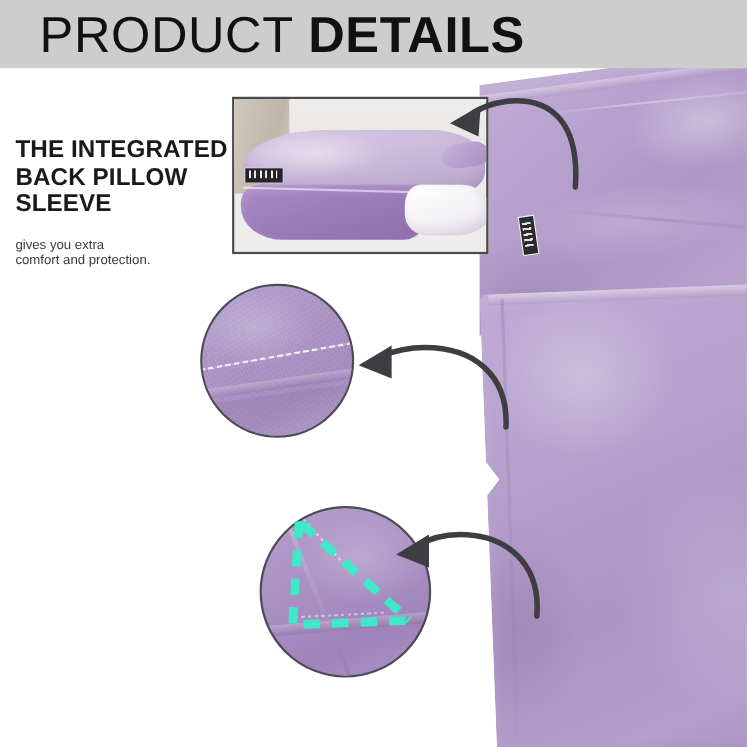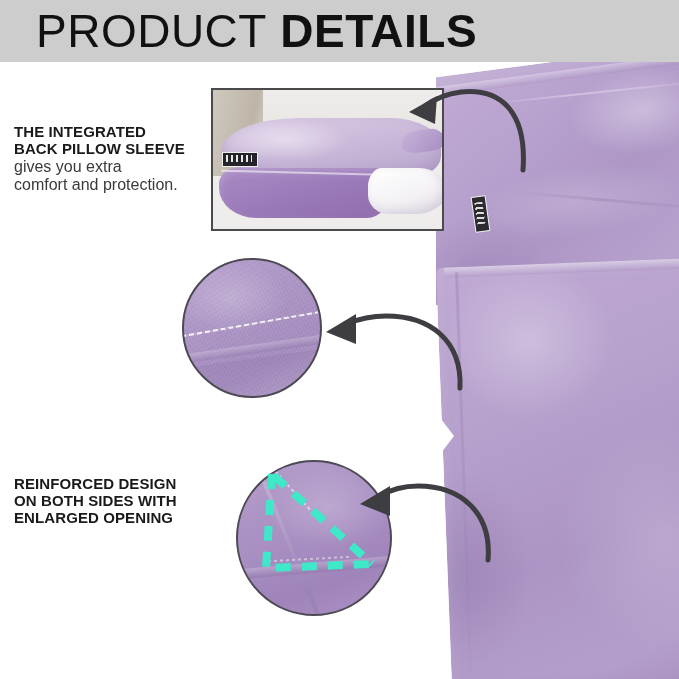--- a/index.html
+++ b/index.html
@@ -358,34 +358,34 @@
   .arrow-1 { left: 395px; top: 78px;  width: 140px; height: 96px; }
   .arrow-2 { left: 310px; top: 296px; width: 170px; height: 98px; }
   .arrow-3 { left: 348px; top: 466px; width: 160px; height: 98px; }
 
   
   .callout {
     position: absolute;
     z-index: 8;
   }
   .callout .head {
-    font-size: 15px;
+    font-size: 22px;
     font-weight: 700;
     color: #1a1a1a;
     line-height: 1.12;
     letter-spacing: 0.1px;
     white-space: pre-line;
   }
   .callout .sub {
-    font-size: 16px;
+    font-size: 12px;
     font-weight: 400;
     color: #3a3a3a;
     line-height: 1.16;
     white-space: pre-line;
-    margin-top: 0;
+    margin-top: 18px;
   }
   .callout-1 { left: 14px; top: 124px; width: 215px; }
   .callout-2 { left: 14px; top: 310px; width: 190px; }
   .callout-3 { left: 14px; top: 476px; width: 228px; }
 </style>
 </head>
 <body>
 
 <div id="canvas">
 
@@ -457,18 +457,15 @@
 
   <div class="callout callout-1">
     <div class="head">THE INTEGRATED
 BACK PILLOW SLEEVE</div>
     <div class="sub">gives you extra
 comfort and protection.</div>
   </div>
 
 
   <div class="callout callout-3">
-    <div class="head">REINFORCED DESIGN
-ON BOTH SIDES WITH
-ENLARGED OPENING</div>
   </div>
 
 </div>
 
 </body></html>

